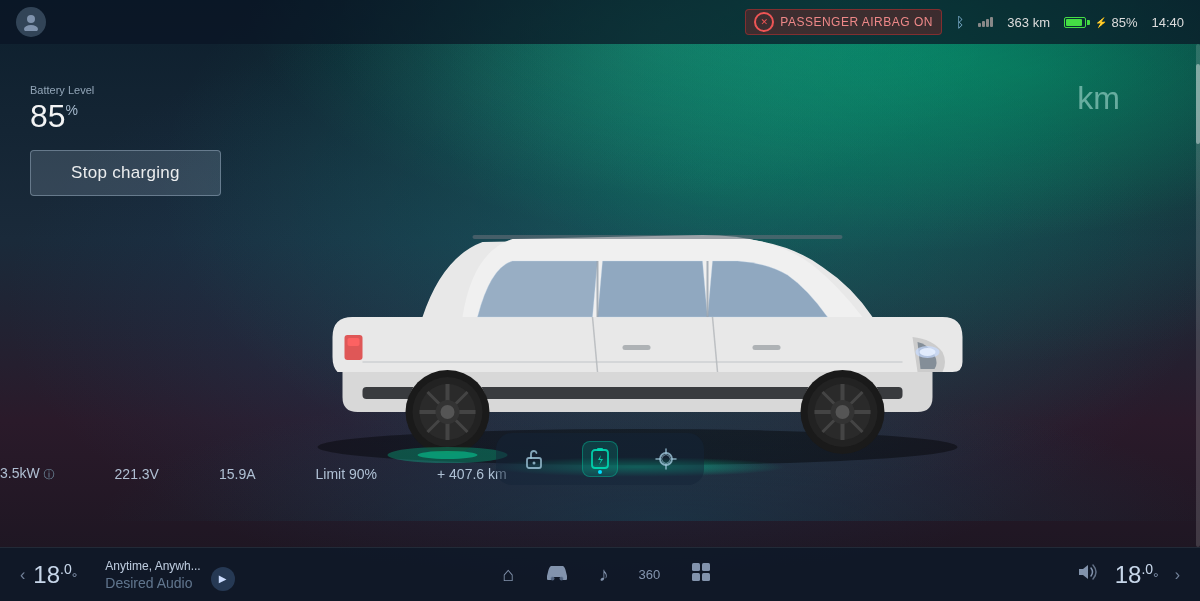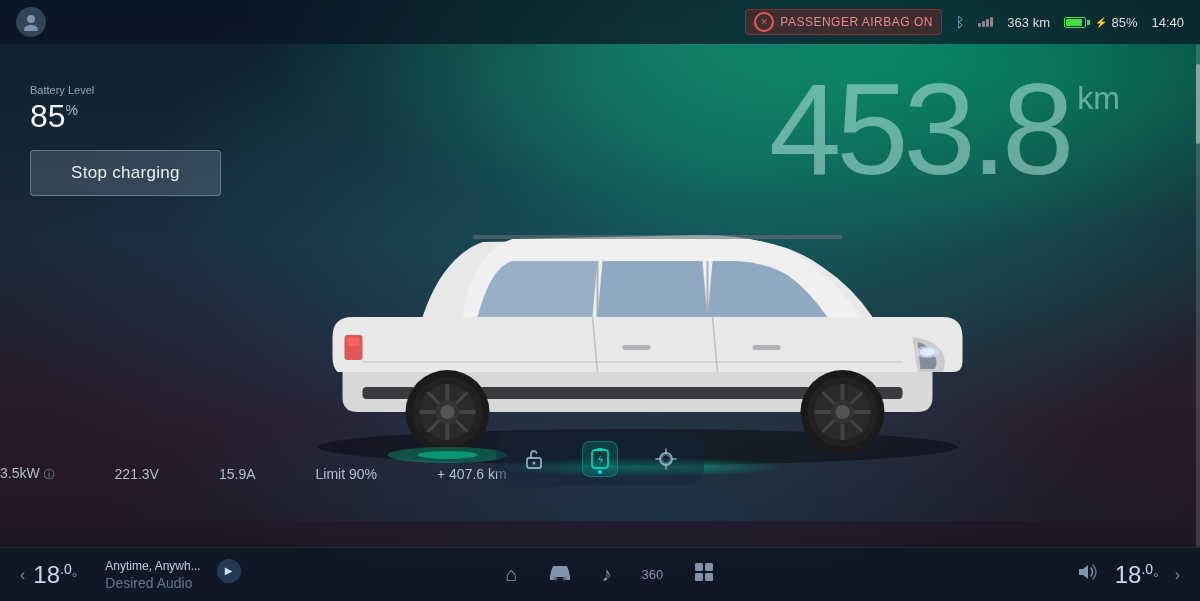--- a/index.html
+++ b/index.html
@@ -450,21 +450,20 @@
         <div class="stat-label">Battery Level</div>
         <div class="stat-value">
           <span>85</span><sup>%</sup>
         </div>
       </div>
     </div>
     <button class="stop-button">Stop charging</button>
   </div>
 
   <div class="range-display">
-    <div class="range-number">453.8</div>
     <div class="range-unit">km</div>
   </div>
 
   <div class="car-container">
     <svg class="car-svg" viewBox="0 0 750 280" xmlns="http://www.w3.org/2000/svg">
 
       <ellipse cx="375" cy="270" rx="320" ry="18" fill="rgba(0,0,0,0.4)"></ellipse>
 
       <path d="M80,190 L80,220 Q80,235 95,235 L655,235 Q670,235 670,220 L670,190 Z" fill="#d8d8d8"></path>
 
@@ -578,21 +577,21 @@
   </div>
 
 </div>
 
 <div class="taskbar">
   <div class="taskbar-left">
     <span class="nav-arrow">‹</span>
     <div class="temp-display">
       <span>18</span><span class="decimal">.<span>0</span></span><span class="temp-unit">°</span>
     </div>
-    <div style="margin-left:20px; display:flex; align-items:flex-start; gap:16px;">
+    <div style="margin-left:20px; display:flex; align-items:flex-end; gap:10px;">
       <div class="music-info">
         <span class="music-title">Anytime, Anywh...</span>
         <span class="music-subtitle">Desired Audio</span>
       </div>
       <div class="play-btn">▶</div>
     </div>
   </div>
 
   <div class="taskbar-center">
     <span class="taskbar-icon">⌂</span>

